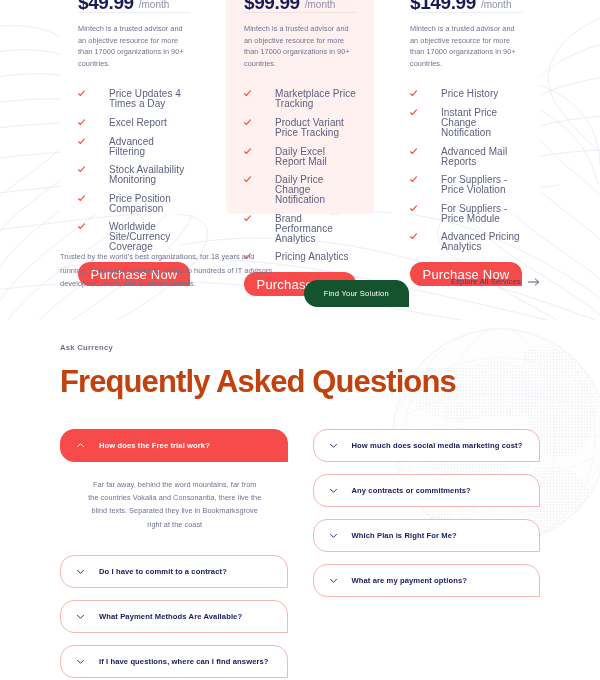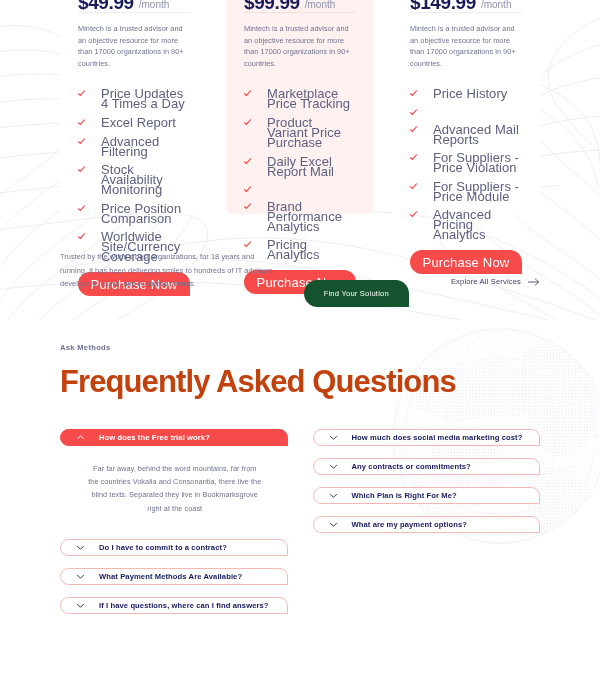--- a/index.html
+++ b/index.html
@@ -56,22 +56,22 @@
   .card-divider {
     height:1px; background:#edeef4; margin:2px 0 10px 0;
   }
   .card.featured .card-divider { background:#f6dfdc; }
   .card-desc {
     font-size:7.3px; line-height:11.6px; color:#6f7292;
     margin-bottom:20px; letter-spacing:.05px;
   }
   .feature-list { list-style:none; }
   .feature-list li {
-    display:flex; align-items:flex-start; gap:16px;
-    font-size:13px; line-height:10px; color:#5d6080;
+    display:flex; align-items:flex-start; gap:24px;
+    font-size:10px; line-height:10px; color:#5d6080;
     margin-bottom:8.6px; letter-spacing:.05px;
   }
   .check-icon { flex:0 0 auto; width:7px; height:7px; margin-top:1px; }
   .purchase-btn {
     display:block; width:100%; height:24px;
     background:#f74a4a; color:#fff; border:none;
     border-radius:12px 12px 0 12px;
     font-size:13px; font-weight:500; letter-spacing:.2px;
     cursor:pointer; margin-top:10px;
     font-family:"Liberation Sans", sans-serif;
@@ -117,21 +117,21 @@
     color:#c2410c; letter-spacing:-.9px; margin-bottom:30px;
   }
   .faq-cols { display:flex; gap:25px; align-items:flex-start; }
   .faq-col { flex:1 1 0; }
 
   .faq-item { margin-bottom:12px; }
   .faq-head {
     display:flex; align-items:center; gap:14px;
     border:1px solid #f4b7b3;
     border-radius:14px 14px 0 14px;
-    height:17px; padding:0 15px;
+    height:33px; padding:0 15px;
     background:#fff; cursor:pointer;
   }
   .faq-item.active .faq-head {
     background:#f74a4a; border-color:#f74a4a;
   }
   .faq-q {
     font-size:7.6px; font-weight:700; color:#171a5e; letter-spacing:.1px;
   }
   .faq-item.active .faq-q { color:#ffffff; }
   .chev { width:9px; height:9px; flex:0 0 auto; }
@@ -258,32 +258,33 @@
       <li>
         <svg class="check-icon" viewBox="0 0 12 12">
             <path d="M1 6.4 L4.2 9.4 L11 1.6" stroke="#f74a4a" stroke-width="1.9" fill="none" stroke-linecap="round" stroke-linejoin="round"></path>
           </svg>
         <span>Marketplace Price Tracking</span>
       </li>
       <li>
         <svg class="check-icon" viewBox="0 0 12 12">
             <path d="M1 6.4 L4.2 9.4 L11 1.6" stroke="#f74a4a" stroke-width="1.9" fill="none" stroke-linecap="round" stroke-linejoin="round"></path>
           </svg>
-        <span>Product Variant Price Purchase</span>
+        <span>Product Variant Price Tracking</span>
       </li>
       <li>
         <svg class="check-icon" viewBox="0 0 12 12">
             <path d="M1 6.4 L4.2 9.4 L11 1.6" stroke="#f74a4a" stroke-width="1.9" fill="none" stroke-linecap="round" stroke-linejoin="round"></path>
           </svg>
         <span>Daily Excel Report Mail</span>
       </li>
       <li>
         <svg class="check-icon" viewBox="0 0 12 12">
             <path d="M1 6.4 L4.2 9.4 L11 1.6" stroke="#f74a4a" stroke-width="1.9" fill="none" stroke-linecap="round" stroke-linejoin="round"></path>
           </svg>
+        <span>Daily Price Change Notification</span>
       </li>
       <li>
         <svg class="check-icon" viewBox="0 0 12 12">
             <path d="M1 6.4 L4.2 9.4 L11 1.6" stroke="#f74a4a" stroke-width="1.9" fill="none" stroke-linecap="round" stroke-linejoin="round"></path>
           </svg>
         <span>Brand Performance Analytics</span>
       </li>
       <li>
         <svg class="check-icon" viewBox="0 0 12 12">
             <path d="M1 6.4 L4.2 9.4 L11 1.6" stroke="#f74a4a" stroke-width="1.9" fill="none" stroke-linecap="round" stroke-linejoin="round"></path>
@@ -305,20 +306,21 @@
       <li>
         <svg class="check-icon" viewBox="0 0 12 12">
             <path d="M1 6.4 L4.2 9.4 L11 1.6" stroke="#f74a4a" stroke-width="1.9" fill="none" stroke-linecap="round" stroke-linejoin="round"></path>
           </svg>
         <span>Price History</span>
       </li>
       <li>
         <svg class="check-icon" viewBox="0 0 12 12">
             <path d="M1 6.4 L4.2 9.4 L11 1.6" stroke="#f74a4a" stroke-width="1.9" fill="none" stroke-linecap="round" stroke-linejoin="round"></path>
           </svg>
+        <span>Instant Price Change Notification</span>
       </li>
       <li>
         <svg class="check-icon" viewBox="0 0 12 12">
             <path d="M1 6.4 L4.2 9.4 L11 1.6" stroke="#f74a4a" stroke-width="1.9" fill="none" stroke-linecap="round" stroke-linejoin="round"></path>
           </svg>
         <span>Advanced Mail Reports</span>
       </li>
       <li>
         <svg class="check-icon" viewBox="0 0 12 12">
             <path d="M1 6.4 L4.2 9.4 L11 1.6" stroke="#f74a4a" stroke-width="1.9" fill="none" stroke-linecap="round" stroke-linejoin="round"></path>
@@ -349,21 +351,21 @@
     <a class="explore-link" href="#">
       <span>Explore All Services</span>
       <svg width="12" height="8" viewBox="0 0 14 9">
           <path d="M0.5 4.5 H12 M8.6 1 L12.4 4.5 L8.6 8" stroke="#3b3e63" stroke-width="1" fill="none" stroke-linecap="round" stroke-linejoin="round"></path>
         </svg>
     </a>
   </div>
 </section>
 
 <section class="faq">
-  <div class="faq-eyebrow">Ask Methods</div>
+  <div class="faq-eyebrow">Ask Currency</div>
   <h1 class="faq-title">Frequently Asked Questions</h1>
 
   <div class="faq-cols">
 
     <div class="faq-col">
 
       <div class="faq-item active">
         <div class="faq-head">
           <svg class="chev" viewBox="0 0 12 12">
               <path d="M2 7.6 L6 3.6 L10 7.6" stroke="#ffffff" stroke-width="1.3" fill="none" stroke-linecap="round" stroke-linejoin="round"></path>

